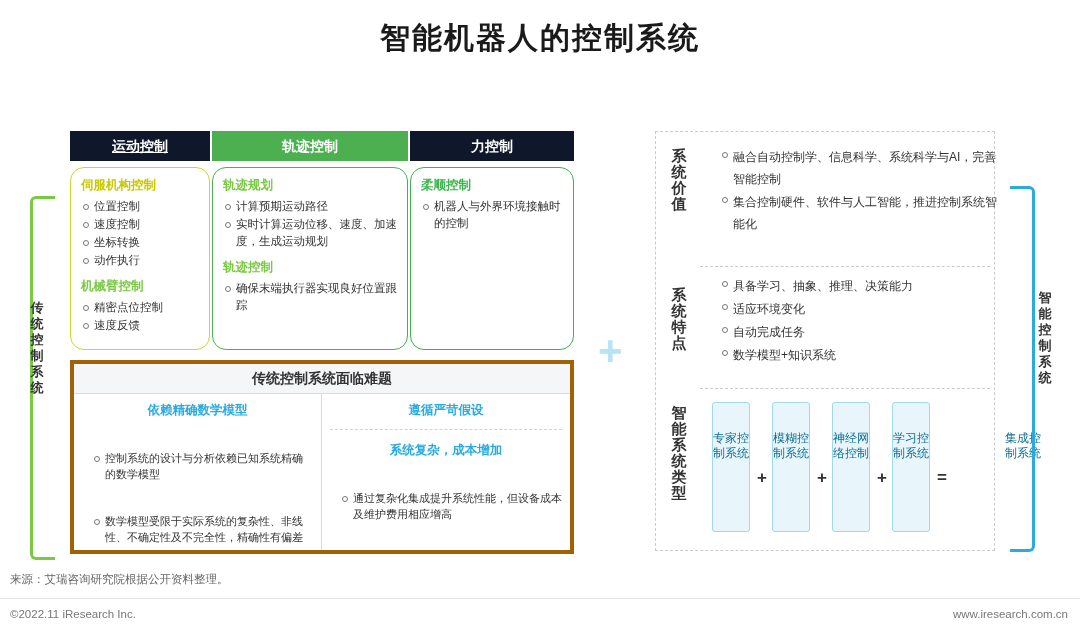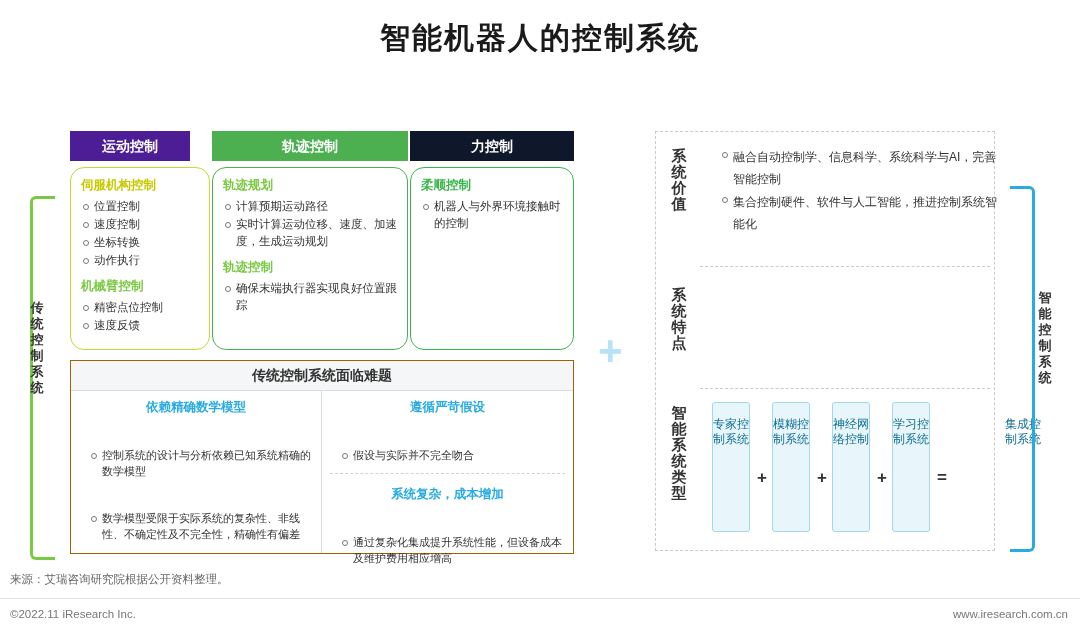--- a/index.html
+++ b/index.html
@@ -77,23 +77,24 @@
   .hdr {
     position: absolute;
     height: 30px;
     line-height: 30px;
     color: #ffffff;
     font-size: 14px;
     font-weight: bold;
     text-align: center;
   }
   .hdr-1 {
-    left: 70px; top: 131px; width: 120px;
-    background: #4c1d95;
+    left: 70px; top: 131px; width: 140px;
+    background: #0f172a;
     clip-path: polygon(0 0, 100% 0, 100% 100%, 0 100%);
+    text-decoration: underline;
   }
   .hdr-2 {
     left: 212px; top: 131px; width: 196px;
     background: #4caf50;
   }
   .hdr-3 {
     left: 410px; top: 131px; width: 164px;
     background: #0f172a;
     clip-path: polygon(0 0, 100% 0, 100% 100%, 0 100%);
   }
@@ -140,21 +141,21 @@
     background: transparent;
   }
   ul.bl.wide li { padding-right: 6px; }
 
   
   .chal {
     position: absolute;
     left: 70px; top: 360px;
     width: 504px; height: 194px;
     background: #f5f6f7;
-    border: 1px solid #a16207;
+    border: 4px solid #a16207;
     box-sizing: border-box;
   }
   .chal-title {
     height: 29px; line-height: 29px;
     text-align: center;
     font-size: 14px;
     font-weight: bold;
     color: #333;
     border-bottom: 1px solid #d9dcdf;
   }
@@ -220,21 +221,21 @@
     position: absolute;
     width: 38px; height: 130px;
     background: #e8f6fc;
     border: 1px solid #9fd8ef;
     border-radius: 3px;
     box-sizing: border-box;
     font-size: 12px;
     color: #0f6e93;
     line-height: 15px;
     text-align: center;
-    padding-top: 14px;
+    padding-top: 28px;
     word-break: break-all;
   }
   .chip-op {
     position: absolute;
     font-size: 17px;
     color: #333;
     font-weight: bold;
     top: 468px;
   }
 
@@ -317,23 +318,20 @@
     <div class="chal-body">
       <div class="chal-col left">
         <div class="chal-h">依赖精确数学模型</div>
         <ul class="bl small">
           <li>控制系统的设计与分析依赖已知系统精确的数学模型</li>
           <li>数学模型受限于实际系统的复杂性、非线性、不确定性及不完全性，精确性有偏差</li>
         </ul>
       </div>
       <div class="chal-col right">
         <div class="chal-h">遵循严苛假设</div>
-        <ul class="bl small">
-          <li>假设与实际并不完全吻合</li>
-        </ul>
         <div class="chal-h sep">系统复杂，成本增加</div>
         <ul class="bl small">
           <li>通过复杂化集成提升系统性能，但设备成本及维护费用相应增高</li>
         </ul>
       </div>
     </div>
   </div>
 
   <div class="big-plus">+</div>
 
@@ -341,20 +339,26 @@
 
   <div class="rp-row-label" style="left:668px; top:148px;">系统价值</div>
   <ul class="bl rp" style="position:absolute; left:710px; top:146px; width:280px;">
     <li>融合自动控制学、信息科学、系统科学与AI，完善智能控制</li>
     <li>集合控制硬件、软件与人工智能，推进控制系统智能化</li>
   </ul>
 
   <div class="rp-div" style="top:266px;"></div>
 
   <div class="rp-row-label" style="left:668px; top:287px;">系统特点</div>
+  <ul class="bl rp" style="position:absolute; left:710px; top:275px; width:280px;">
+    <li>具备学习、抽象、推理、决策能力</li>
+    <li>适应环境变化</li>
+    <li>自动完成任务</li>
+    <li>数学模型+知识系统</li>
+  </ul>
 
   <div class="rp-div" style="top:388px;"></div>
 
   <div class="rp-row-label" style="left:668px; top:405px;">智能系统类型</div>
 
   <div class="chip" style="left:712px; top:402px;">专家控制系统</div>
   <div class="chip-op" style="left:757px;">+</div>
   <div class="chip" style="left:772px; top:402px;">模糊控制系统</div>
   <div class="chip-op" style="left:817px;">+</div>
   <div class="chip" style="left:832px; top:402px;">神经网络控制</div>

